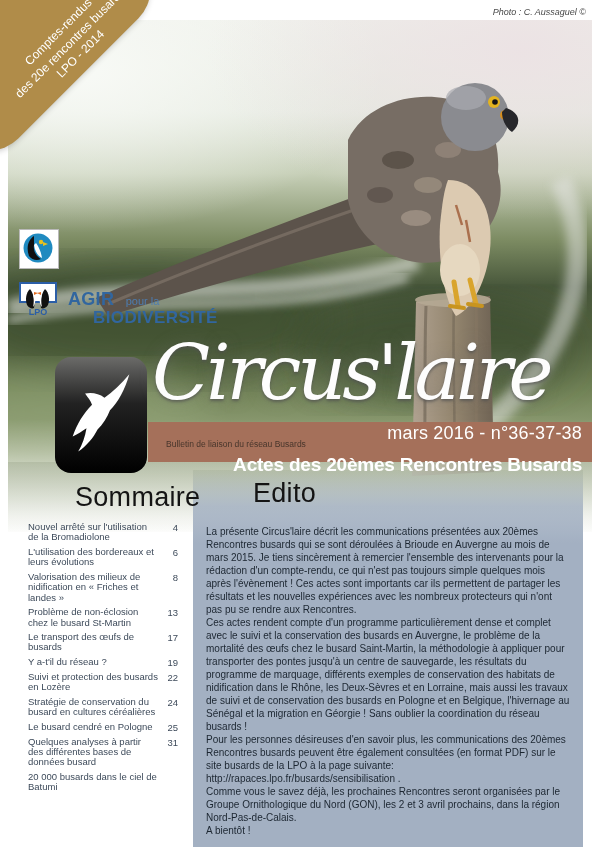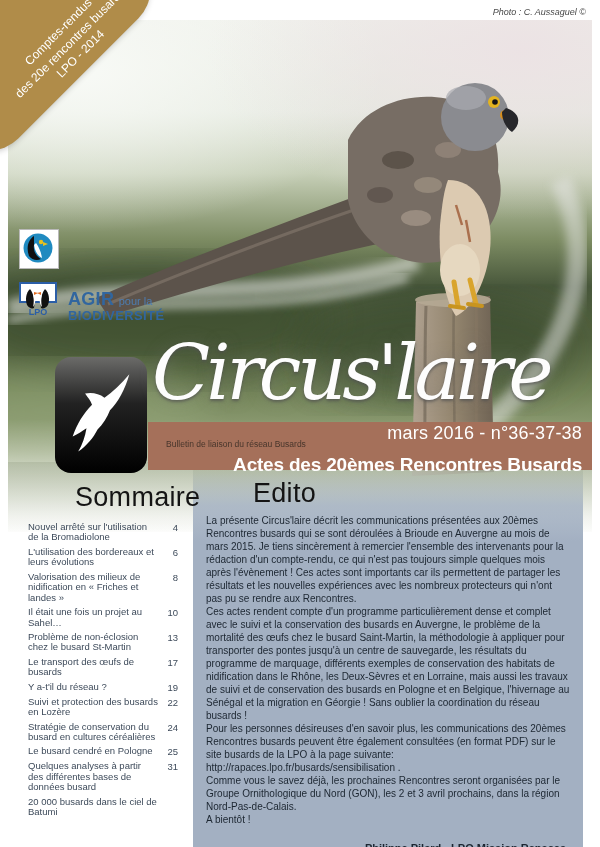--- a/index.html
+++ b/index.html
@@ -26,51 +26,51 @@
 
   
   .credit{position:absolute;top:7px;right:14px;font-size:9px;font-style:italic;color:#4a4a4a;z-index:5;}
 
   
   .logo-box{position:absolute;background:#fff;border:1px solid #b9b9b9;z-index:6;}
   .falcon-box{left:19px;top:229px;width:38px;height:38px;}
   .lpo-box{left:19px;top:282px;width:38px;height:21px;border:2px solid #2b5ea7;box-sizing:border-box;}
   .agir{position:absolute;left:68px;top:290px;z-index:6;color:#31669f;line-height:1.05;}
   .agir .l1 b{font-size:18px;letter-spacing:.3px;}
-  .agir .l1 span{font-size:11px;font-weight:400;color:#4d7db1;}
-  .agir .l2{font-size:13px;font-weight:700;letter-spacing:.4px;}
+  .agir .l1 span{font-size:11px;font-weight:400;color:#4d7db1;margin-left:7px;}
+  .agir .l2{font-size:17px;font-weight:700;letter-spacing:.4px;margin-left:25px;}
 
   
   .blackbox{position:absolute;left:55px;top:357px;width:92px;height:116px;border-radius:16px;
       background:linear-gradient(180deg,#6b6b69 0%,#222 40%,#000 100%);z-index:8;
       display:flex;align-items:center;justify-content:center;}
   .title{position:absolute;left:152px;top:328px;width:440px;z-index:9;
       font-family:"DejaVu Serif",serif;font-style:italic;font-size:76px;letter-spacing:-4px;
       color:#fdfdfd;text-shadow:0 2px 3px rgba(80,80,80,.7),0 0 16px rgba(110,110,110,.4);
       white-space:nowrap;}
-  .band{position:absolute;left:148px;top:422px;width:444px;height:48px;background:#a5705a;z-index:7;}
+  .band{position:absolute;left:148px;top:422px;width:444px;height:40px;background:#a5705a;z-index:7;}
   .band-sub{position:absolute;left:18px;top:17px;font-size:8.5px;color:#47352b;}
   .issue{position:absolute;right:10px;top:1px;font-size:18px;font-weight:500;color:#ffffff;letter-spacing:.2px;}
   .banner{position:absolute;right:10px;top:19px;font-size:19px;font-weight:700;color:#ffffff;letter-spacing:-.2px;margin-top:13px;}
 
   
   .fade-strip{position:absolute;left:8px;top:462px;width:584px;height:70px;z-index:1;
       background:linear-gradient(180deg,rgba(160,170,145,.45),rgba(255,255,255,0));}
   .toc-col{position:absolute;left:28px;top:482px;width:150px;z-index:3;}
   .col-heading{font-size:27px;font-weight:500;color:#141414;letter-spacing:.3px;margin-left:47px;}
   .toc-list{margin-top:9px;}
   .toc-row{display:flex;justify-content:space-between;align-items:flex-start;gap:4px;margin-bottom:4px;}
   .toc-label{flex:1;font-size:9.5px;line-height:1.1;color:#3d4a5a;}
   .toc-page{width:16px;text-align:right;font-size:9.5px;color:#3d4a5a;}
 
   .edito-panel{position:absolute;left:193px;top:470px;width:390px;min-height:357px;z-index:2;
       box-sizing:border-box;padding:8px 13px 10px 13px;
       background:linear-gradient(180deg,rgba(148,160,134,.25) 0%,rgba(160,174,192,.8) 9%,
                  #a3b0c2 18%,#a3b0c2 100%);}
-  .edito-body{margin-top:5px;}
+  .edito-body{margin-top:16px;}
   .edito-body p{margin:0;font-size:10px;line-height:1.3;font-weight:500;color:#1c2631;}
   .signature{margin-top:16px;text-align:right;font-size:11px;font-weight:700;color:#1c2631;padding-right:4px;}
 </style>
 </head>
 <body>
 
 <div class="page">
 
   <div class="photo">
     <svg width="584" height="512" viewBox="0 0 584 512">
@@ -195,24 +195,20 @@
         </div>
         <div class="toc-row">
           <span class="toc-label">L'utilisation des bordereaux et leurs évolutions</span>
           <span class="toc-page">6</span>
         </div>
         <div class="toc-row">
           <span class="toc-label">Valorisation des milieux de nidification en « Friches et landes »</span>
           <span class="toc-page">8</span>
         </div>
         <div class="toc-row">
-          <span class="toc-label">Il était une fois un projet au Sahel…</span>
-          <span class="toc-page">10</span>
-        </div>
-        <div class="toc-row">
           <span class="toc-label">Problème de non-éclosion chez le busard St-Martin</span>
           <span class="toc-page">13</span>
         </div>
         <div class="toc-row">
           <span class="toc-label">Le transport des œufs de busards</span>
           <span class="toc-page">17</span>
         </div>
         <div class="toc-row">
           <span class="toc-label">Y a-t'il du réseau ?</span>
           <span class="toc-page">19</span>

